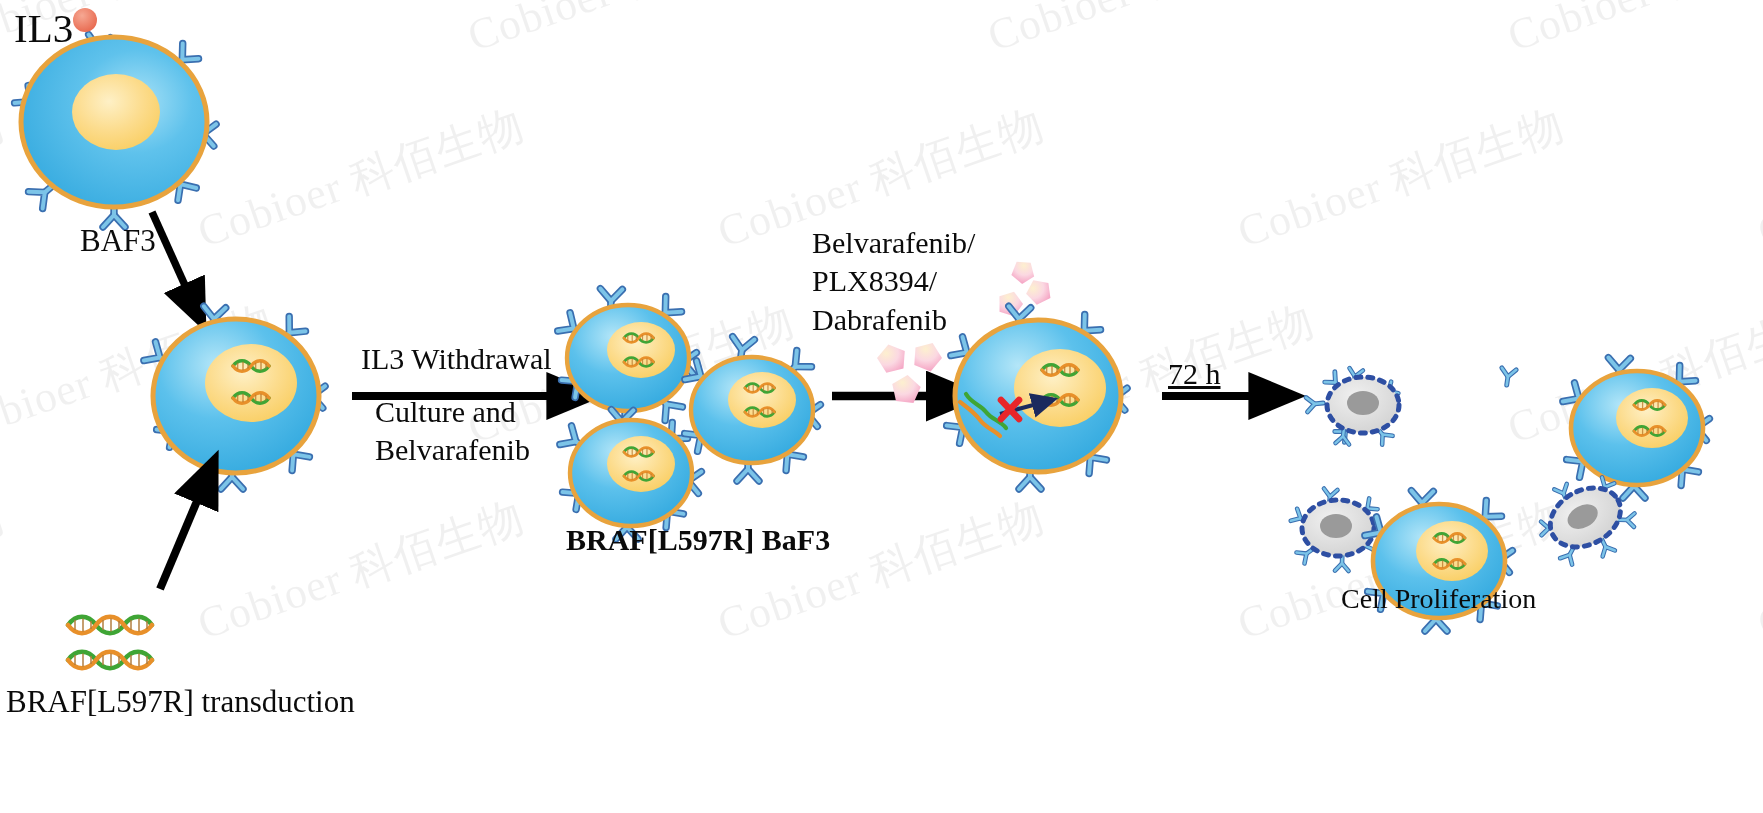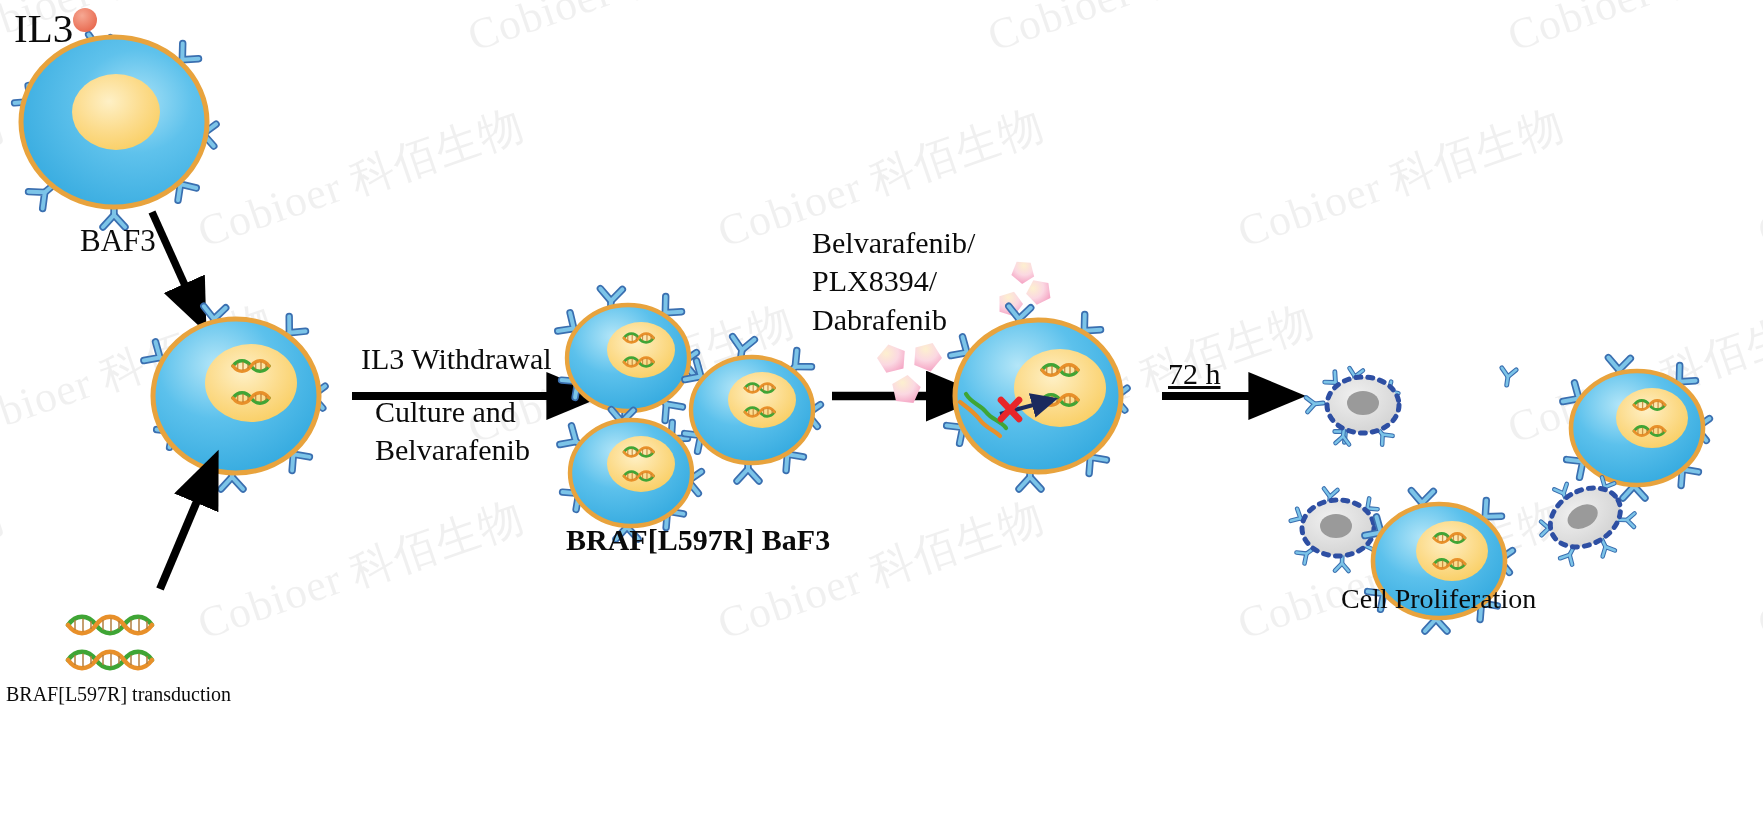--- a/index.html
+++ b/index.html
@@ -330,21 +330,21 @@
       </g>
     </g>
 
     <line x1="366" y1="390" x2="546" y2="390" stroke="#000" stroke-width="0"></line>
   </svg>
 
   <div class="lbl" style="left:14px; top:2px; font-size:41px;">IL3</div>
 
   <div class="lbl" style="left:80px; top:221px; font-size:31px;">BAF3</div>
 
-  <div class="lbl" style="left:6px; top:682px; font-size:20px;">BRAF[L597R] transduction</div>
+  <div class="lbl" style="left:6px; top:682px; font-size:31px;">BRAF[L597R] transduction</div>
 
   <div class="lbl" style="left:361px; top:340px; font-size:30px;">IL3 Withdrawal</div>
 
   <div class="lbl" style="left:375px; top:393px; font-size:30px; text-align:left; width:160px;">
     <span class="blk">Culture and</span>
     <span class="blk">Belvarafenib</span>
   </div>
 
   <div class="lbl" style="left:566px; top:521px; font-size:30px;font-weight:bold;">BRAF[L597R] BaF3</div>
 

